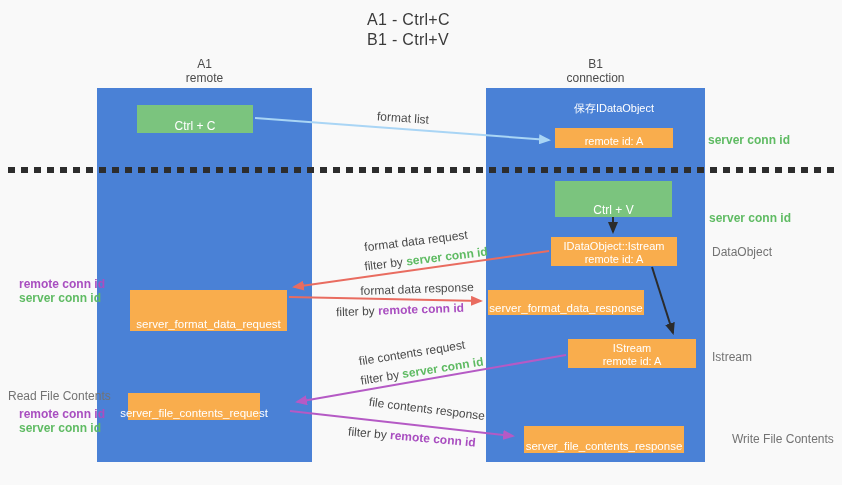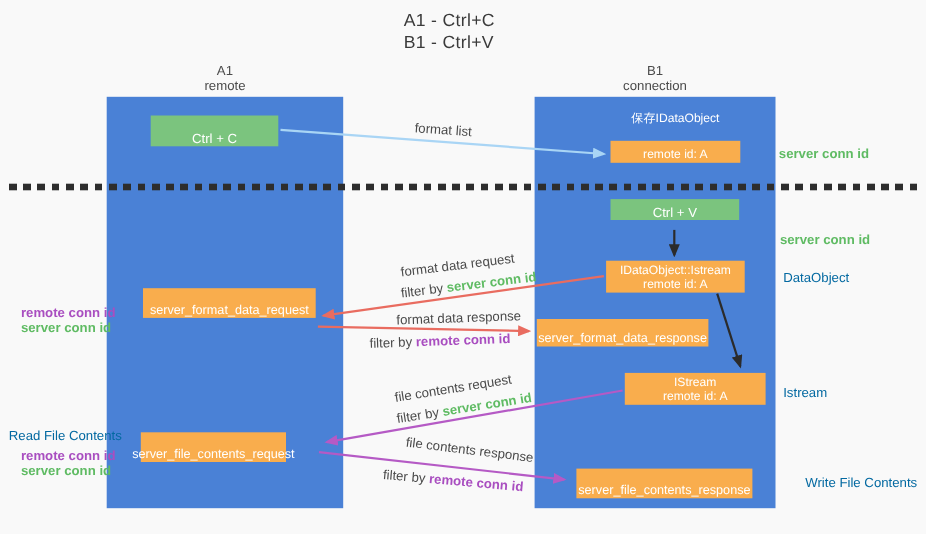--- a/index.html
+++ b/index.html
@@ -31,21 +31,21 @@
   }
   svg.arrows{position:absolute;left:0;top:0;z-index:3;}
   .box{
     position:absolute;z-index:4;
     display:flex;flex-direction:column;align-items:center;justify-content:flex-end;
     color:#ffffff;text-align:center;font-size:12px;line-height:13px;white-space:nowrap;
   }
   .box.green{background:#7bc47e;}
   .box.orange{background:#f9ad4d;font-size:11.5px;}
   .side-label{
-    position:absolute;z-index:5;font-size:12px;color:#0369a1;white-space:nowrap;
+    position:absolute;z-index:5;font-size:12px;color:#737373;white-space:nowrap;
   }
   .id-green{color:#5fbb63;font-weight:bold;}
   .id-purple{color:#a94ec0;font-weight:bold;}
   .arrow-label{
     position:absolute;z-index:5;font-size:12px;color:#4a4a4a;white-space:nowrap;
   }
 </style>
 </head>
 <body>
 
@@ -96,30 +96,30 @@
 
   <div class="box green" style="left:137px;top:105px;width:116px;height:28px;">
     <div>Ctrl + C</div>
   </div>
 
   <div class="box orange" style="left:555px;top:128px;width:118px;height:20px;font-size:11px;gap:20px;">
     <div>保存IDataObject</div>
     <div>remote id: A</div>
   </div>
 
-  <div class="box green" style="left:555px;top:181px;width:117px;height:19px;">
+  <div class="box green" style="left:555px;top:181px;width:117px;height:36px;">
     <div>Ctrl + V</div>
   </div>
 
   <div class="box orange" style="left:551px;top:237px;width:126px;height:29px;font-size:11px;">
     <div>IDataObject::Istream</div>
     <div>remote id: A</div>
   </div>
 
-  <div class="box orange" style="left:130px;top:262px;width:157px;height:27px;">
+  <div class="box orange" style="left:130px;top:290px;width:157px;height:41px;">
     <div>server_format_data_request</div>
   </div>
 
   <div class="box orange" style="left:488px;top:290px;width:156px;height:25px;">
     <div>server_format_data_response</div>
   </div>
 
   <div class="box orange" style="left:568px;top:339px;width:128px;height:29px;font-size:11px;">
     <div>IStream</div>
     <div>remote id: A</div>

